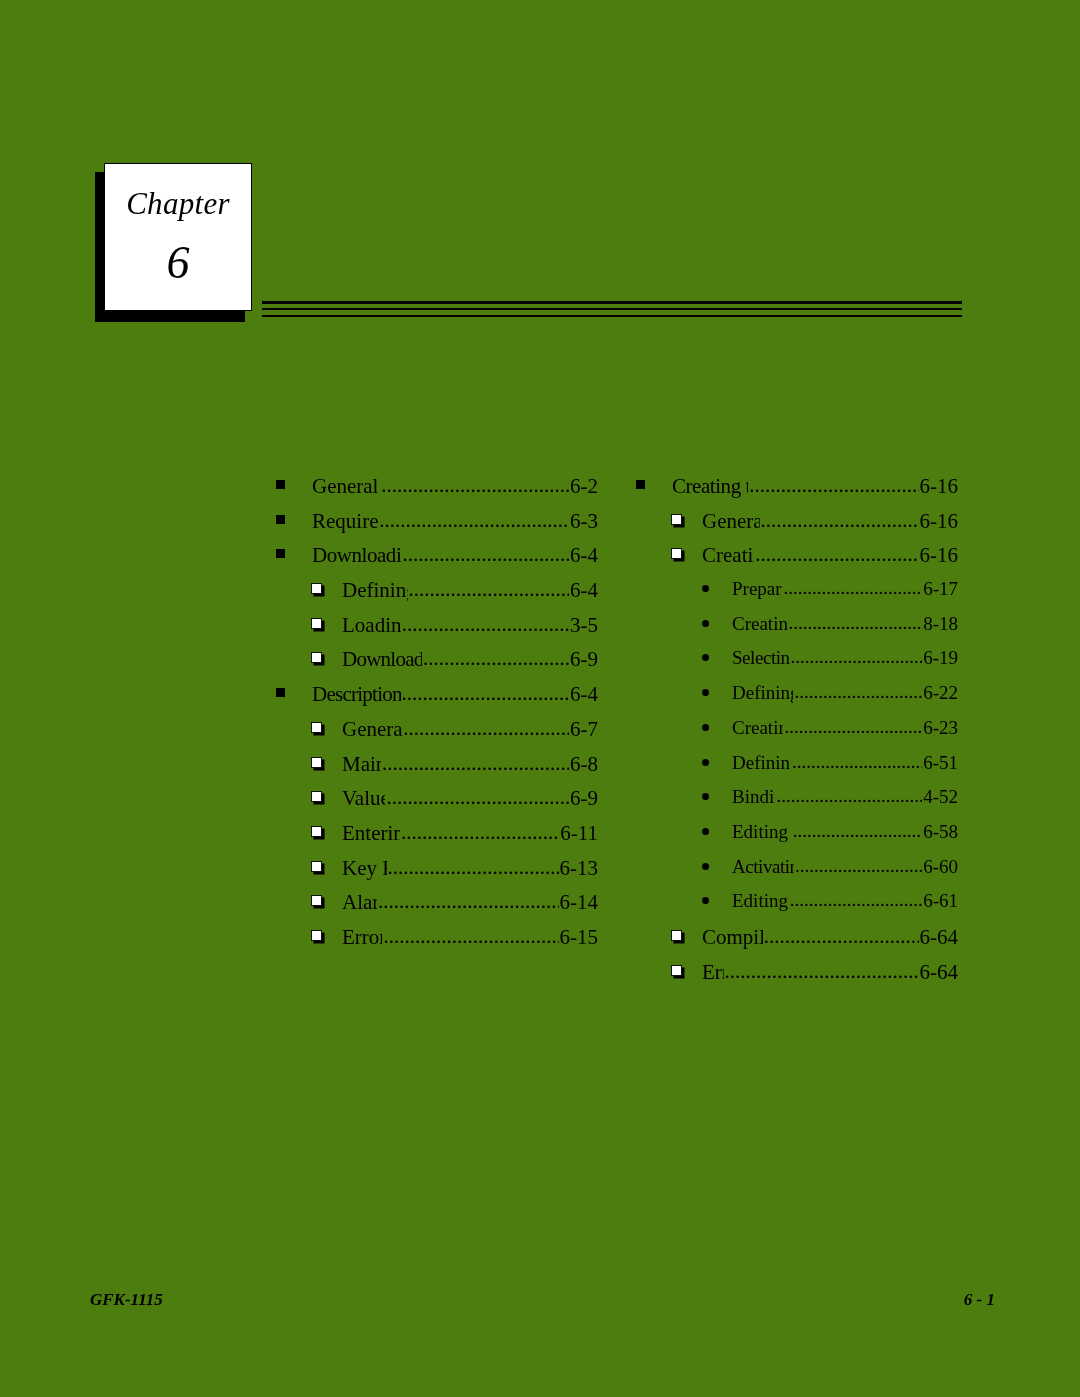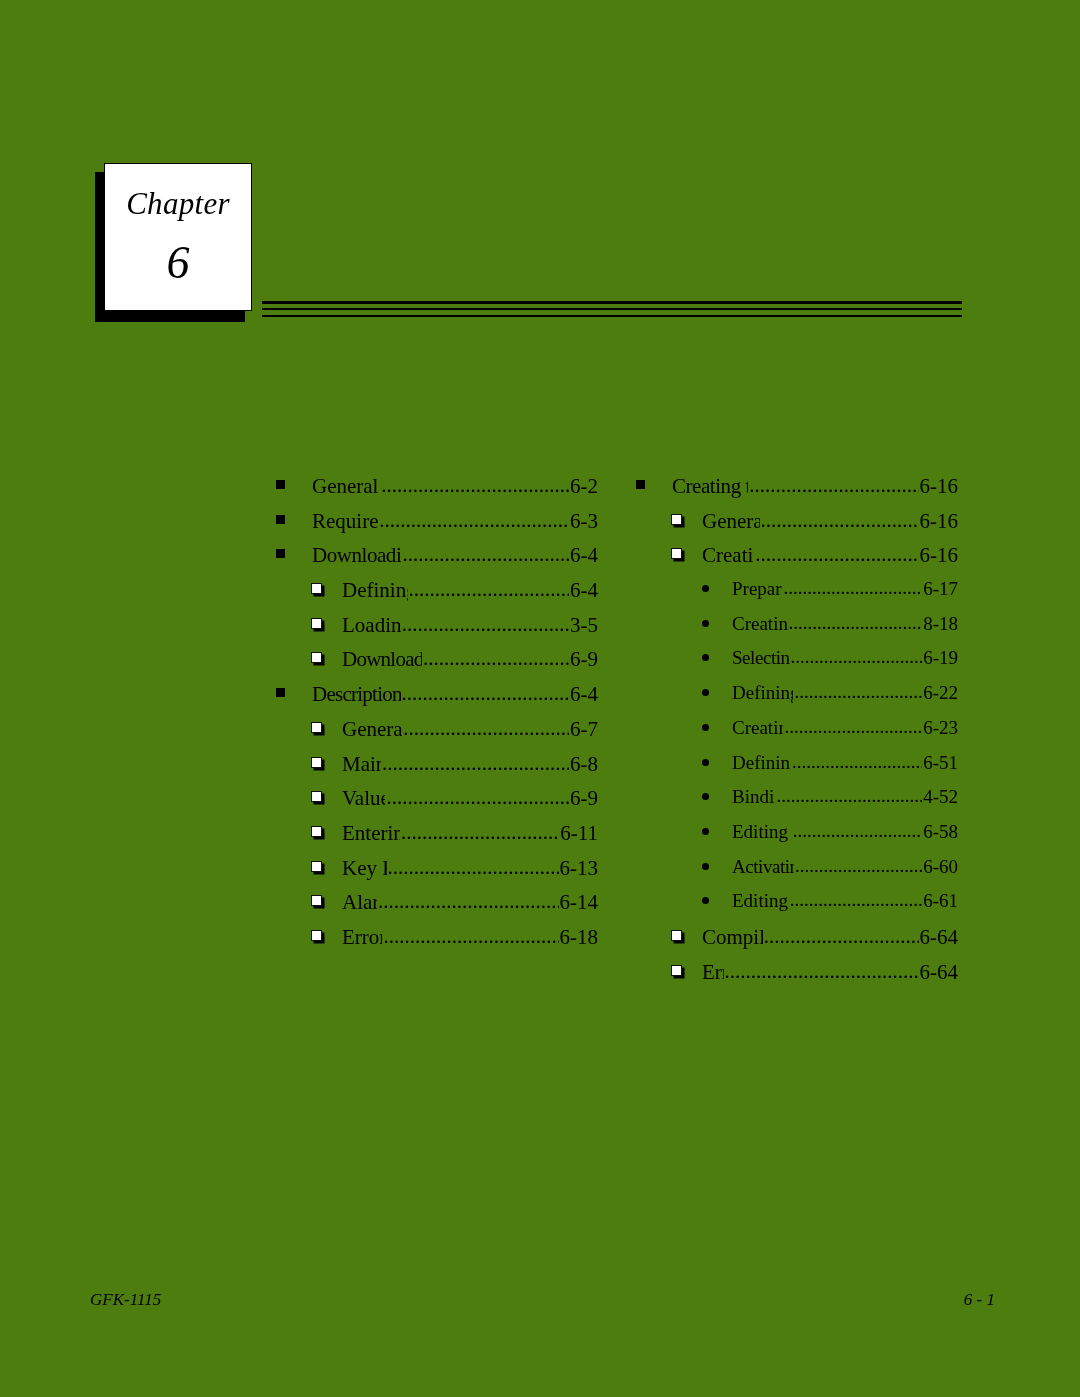--- a/index.html
+++ b/index.html
@@ -181,20 +181,21 @@
   .footer {
     position: absolute;
     left: 90px;
     right: 85px;
     top: 1290px;
     display: flex;
     justify-content: space-between;
     align-items: baseline;
     font-style: italic;
     font-size: 17px;
+    font-weight: bold;
   }
 </style>
 </head>
 <body>
 
 <div id="page">
 
   <div class="chapter-badge-wrap">
     <div class="chapter-badge-shadow"></div>
     <div class="chapter-badge-box">
@@ -289,21 +290,21 @@
         <div class="toc-row lvl2">
           <span class="toc-bullet"><span class="sq-hollow"></span></span>
           <span class="toc-label">Alarm List</span>
           <span class="toc-leader">..........................................................................................</span>
           <span class="toc-page">6-14</span>
         </div>
         <div class="toc-row lvl2">
           <span class="toc-bullet"><span class="sq-hollow"></span></span>
           <span class="toc-label">Error Picture</span>
           <span class="toc-leader">..........................................................................................</span>
-          <span class="toc-page">6-18</span>
+          <span class="toc-page">6-15</span>
         </div>
       </div>
     <div class="toc-col right" id="toc-right">
         <div class="toc-row lvl1 squeeze">
           <span class="toc-bullet"><span class="sq-solid"></span></span>
           <span class="toc-label">Creating the Demo Project</span>
           <span class="toc-leader">..........................................................................................</span>
           <span class="toc-page">6-16</span>
         </div>
         <div class="toc-row lvl2">

